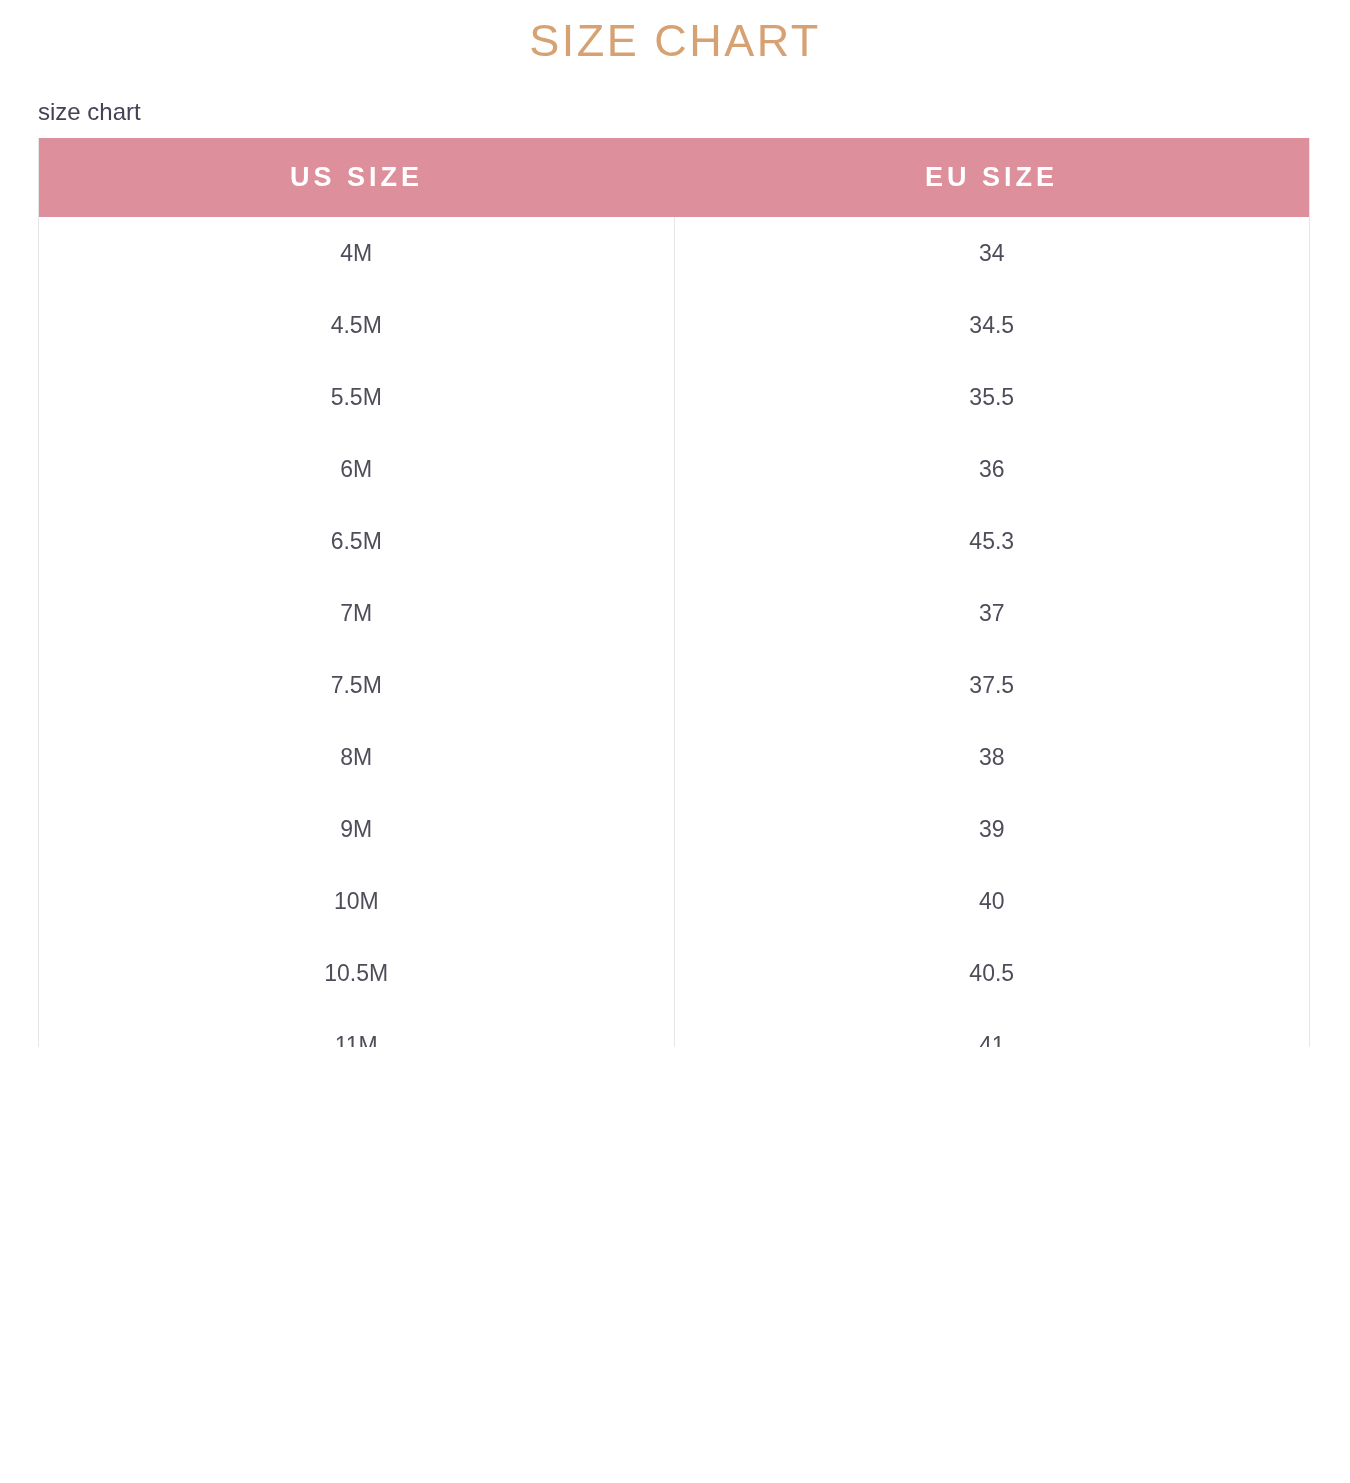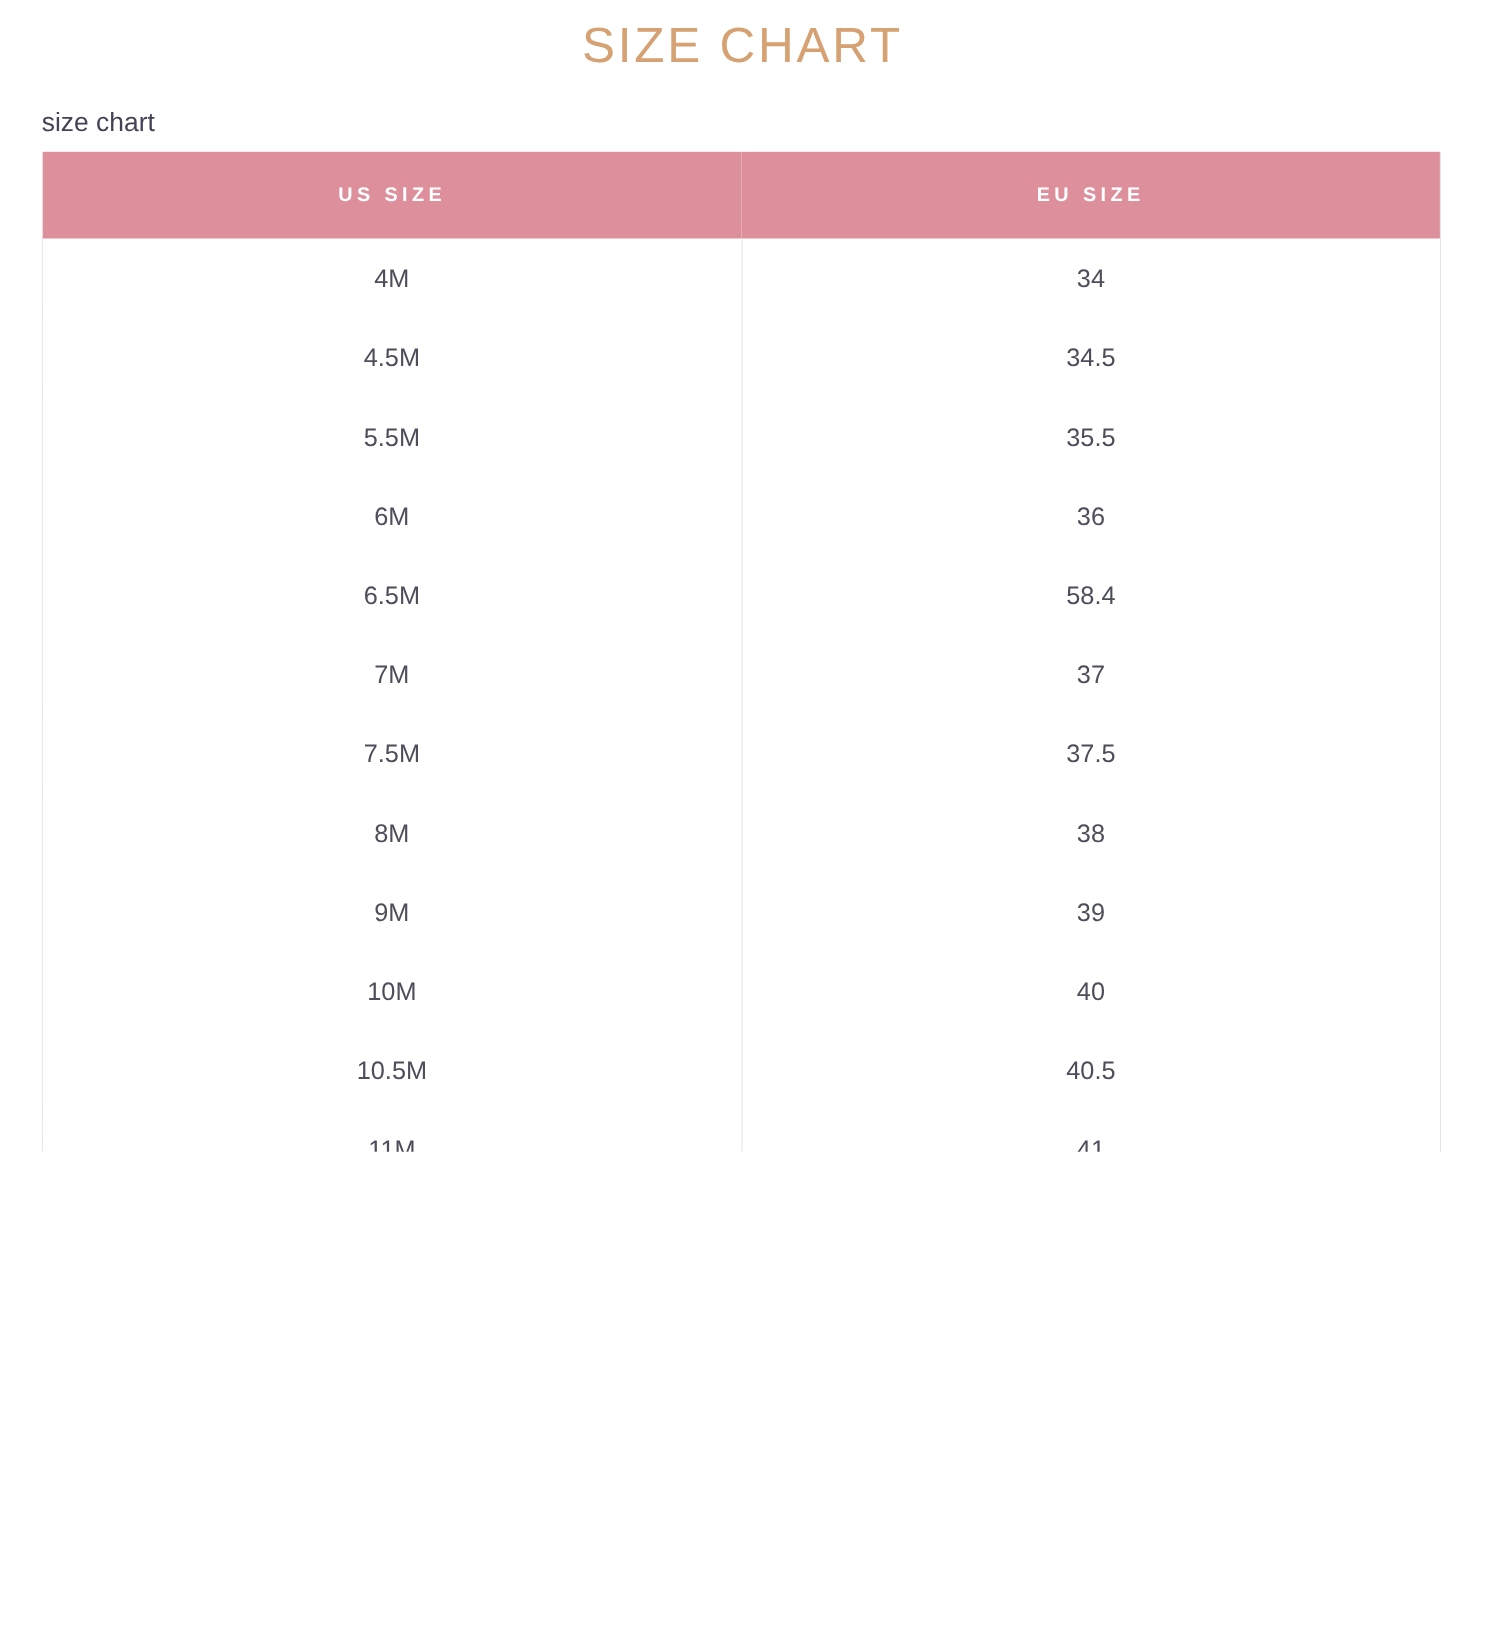--- a/index.html
+++ b/index.html
@@ -62,21 +62,21 @@
 
   table.sz {
     width: 100%;
     border-collapse: collapse;
     table-layout: fixed;
   }
 
   table.sz thead th {
     background: #dd8f9b;
     color: #ffffff;
-    font-size: 18px;
+    font-size: 27px;
     font-weight: 700;
     letter-spacing: 4px;
     height: 79px;
     vertical-align: middle;
     text-align: center;
     border: none;
     padding: 16px;
   }
 
   table.sz tbody td {
@@ -127,21 +127,21 @@
         <tr>
           <td class="col-us">5.5M</td>
           <td class="col-eu">35.5</td>
         </tr>
         <tr>
           <td class="col-us">6M</td>
           <td class="col-eu">36</td>
         </tr>
         <tr>
           <td class="col-us">6.5M</td>
-          <td class="col-eu">58.4</td>
+          <td class="col-eu">45.3</td>
         </tr>
         <tr>
           <td class="col-us">7M</td>
           <td class="col-eu">37</td>
         </tr>
         <tr>
           <td class="col-us">7.5M</td>
           <td class="col-eu">37.5</td>
         </tr>
         <tr>

